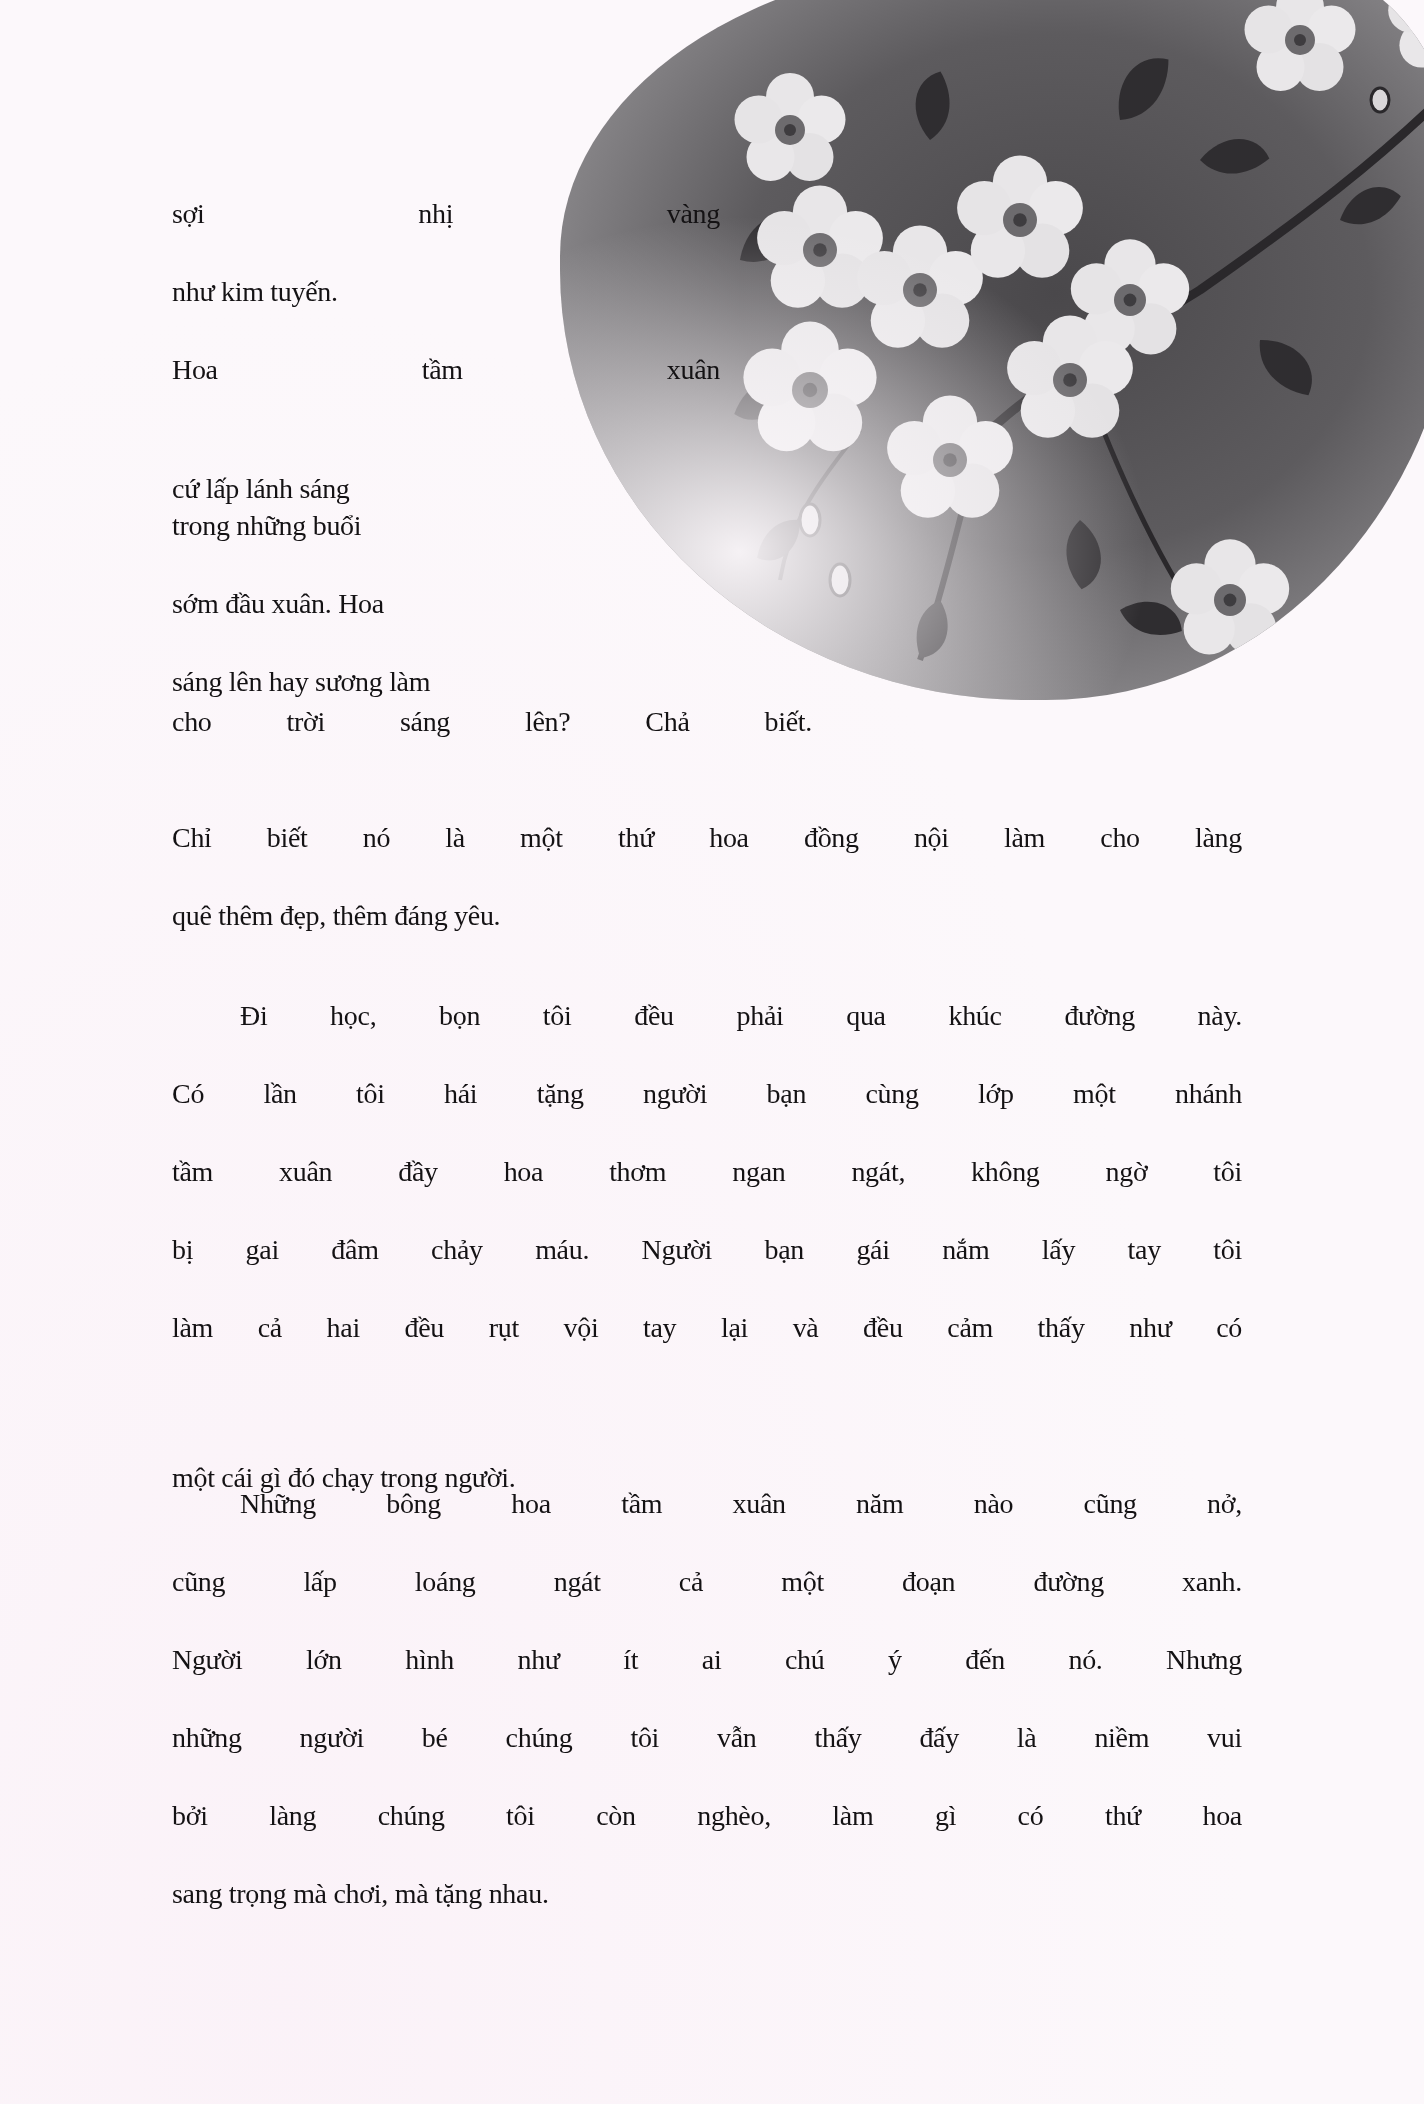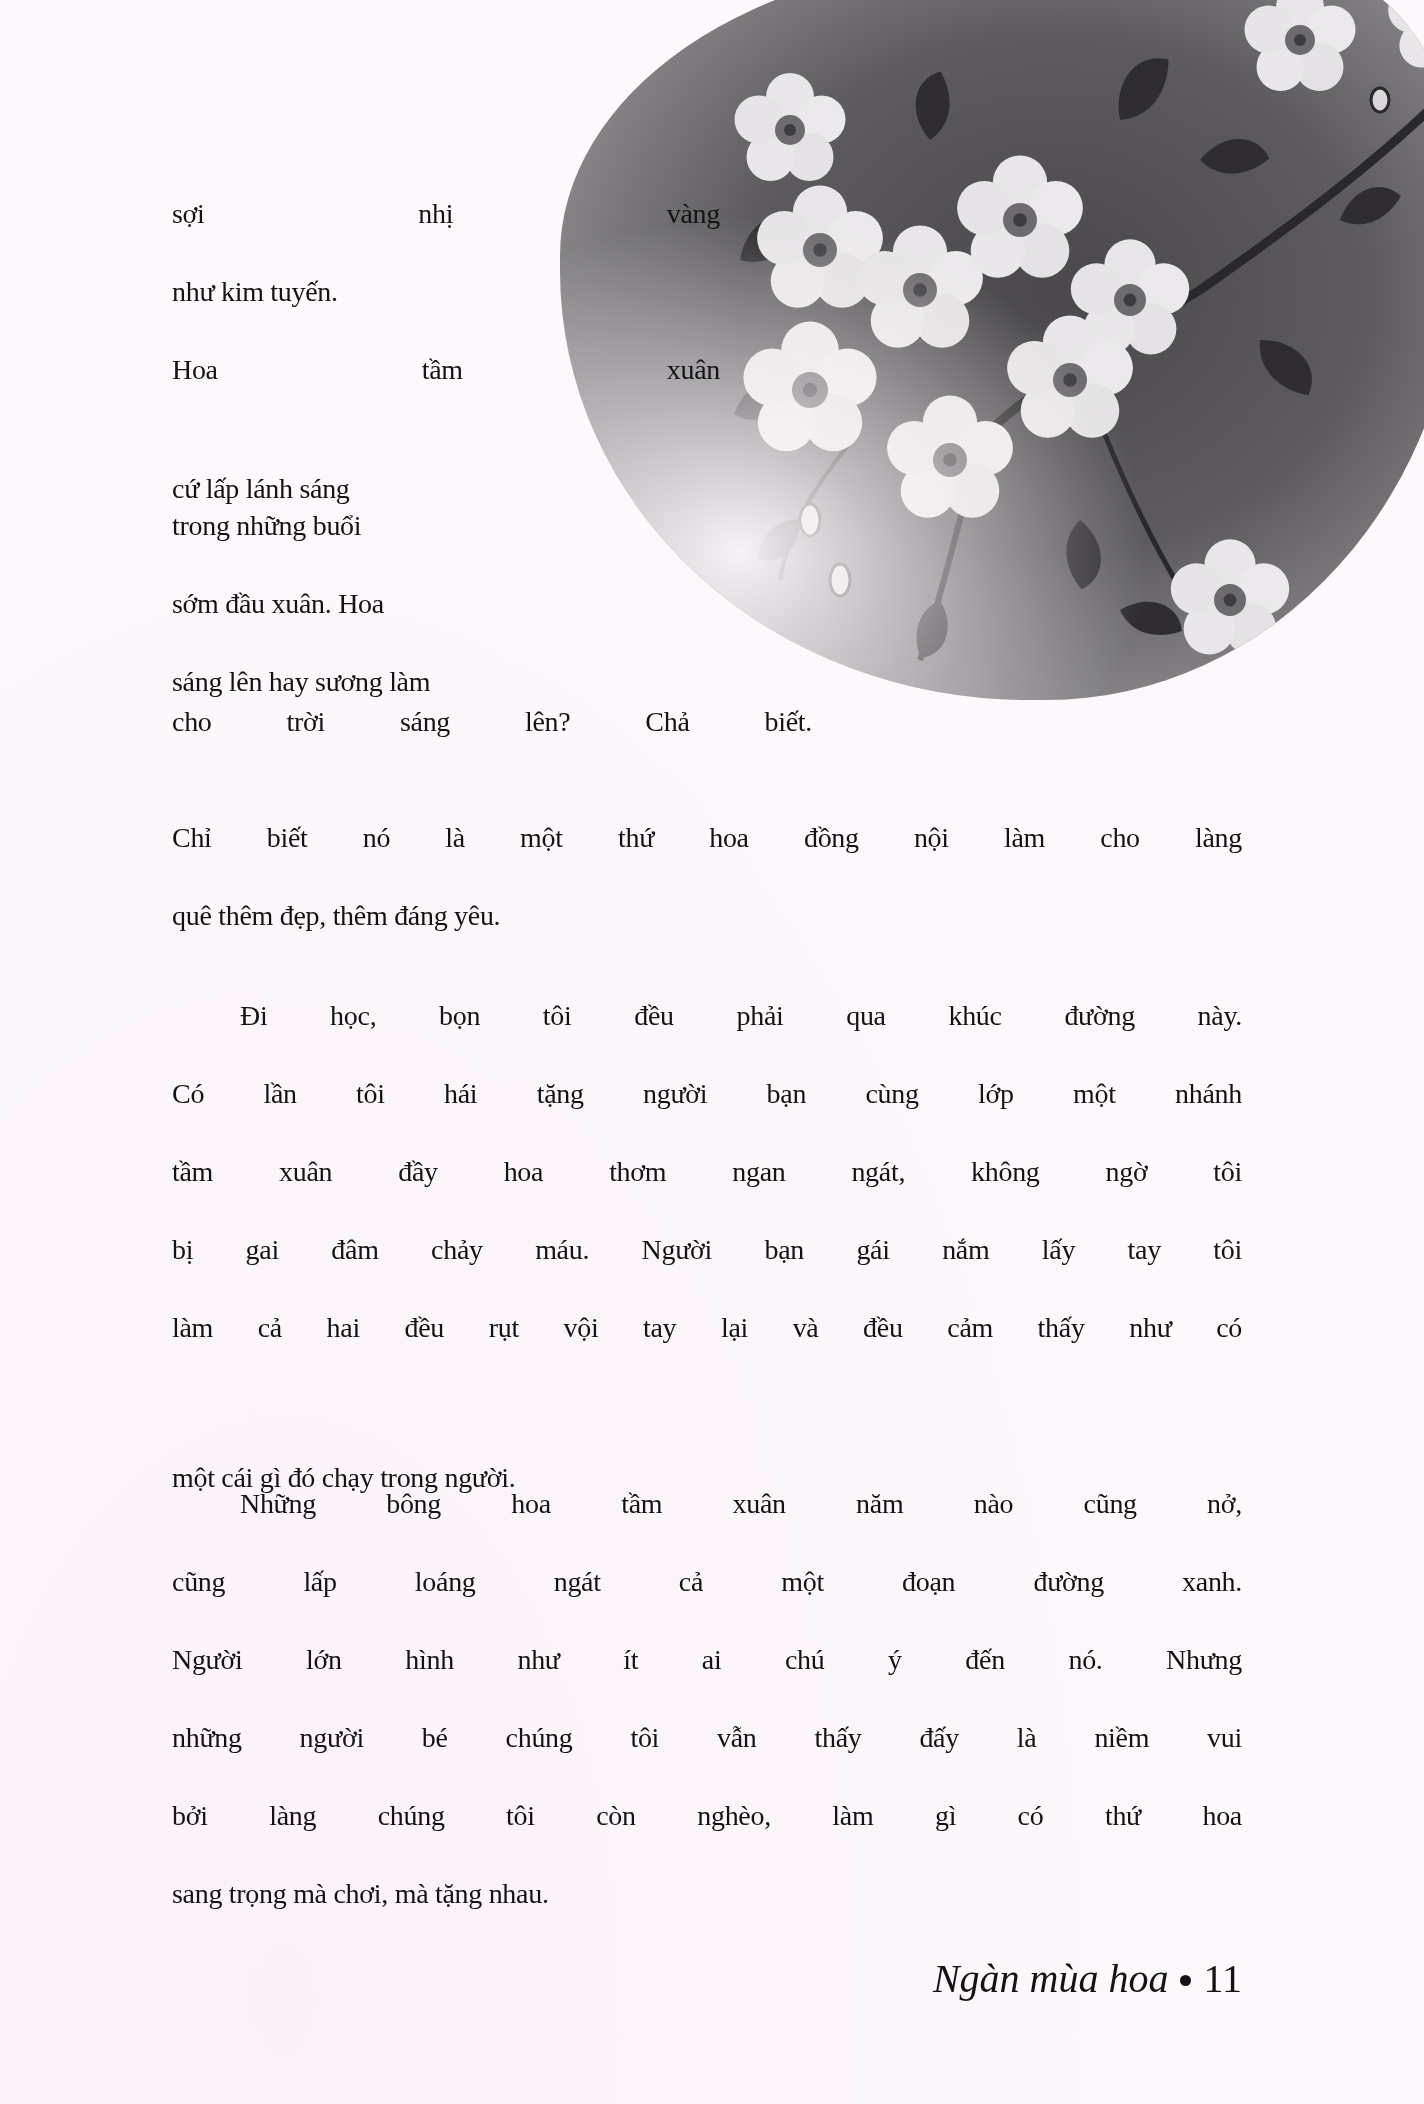--- a/index.html
+++ b/index.html
@@ -173,17 +173,14 @@
     <div class="line last" style="top:1452px;">một cái gì đó chạy trong người.</div>
 
     <div class="line full indent" style="top:1478px;">Những bông hoa tầm xuân năm nào cũng nở,</div>
     <div class="line full" style="top:1556px;">cũng lấp loáng ngát cả một đoạn đường xanh.</div>
     <div class="line full" style="top:1634px;">Người lớn hình như ít ai chú ý đến nó. Nhưng</div>
     <div class="line full" style="top:1712px;">những người bé chúng tôi vẫn thấy đấy là niềm vui</div>
     <div class="line full" style="top:1790px;">bởi làng chúng tôi còn nghèo, làm gì có thứ hoa</div>
     <div class="line last" style="top:1868px;">sang trọng mà chơi, mà tặng nhau.</div>
   </div>
 
-  <div class="footer">
-    <span class="title">Ngàn mùa hoa</span><span class="dot"></span><span>11</span>
-  </div>
 
 </div>
 
 </body></html>

